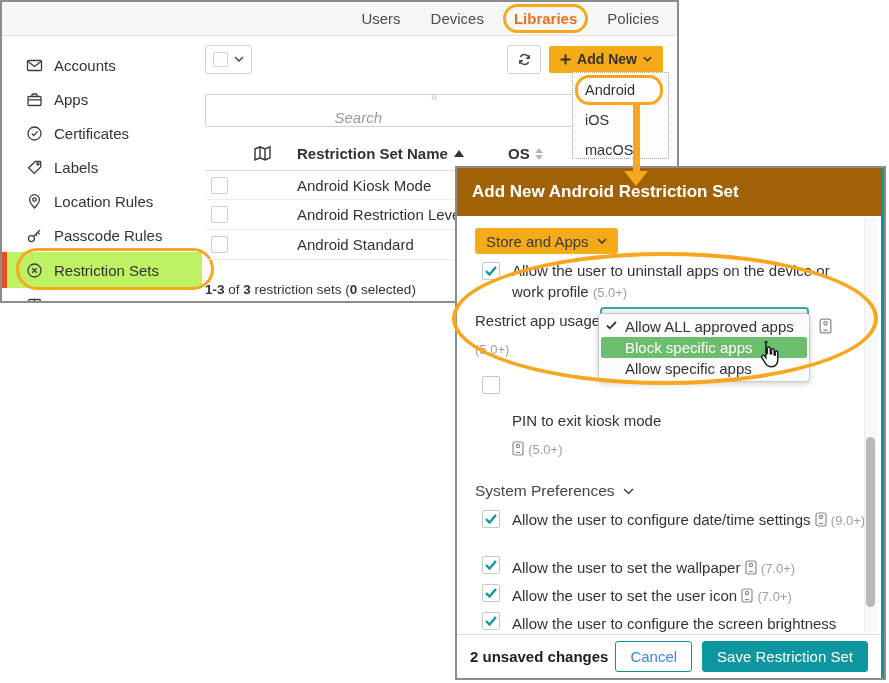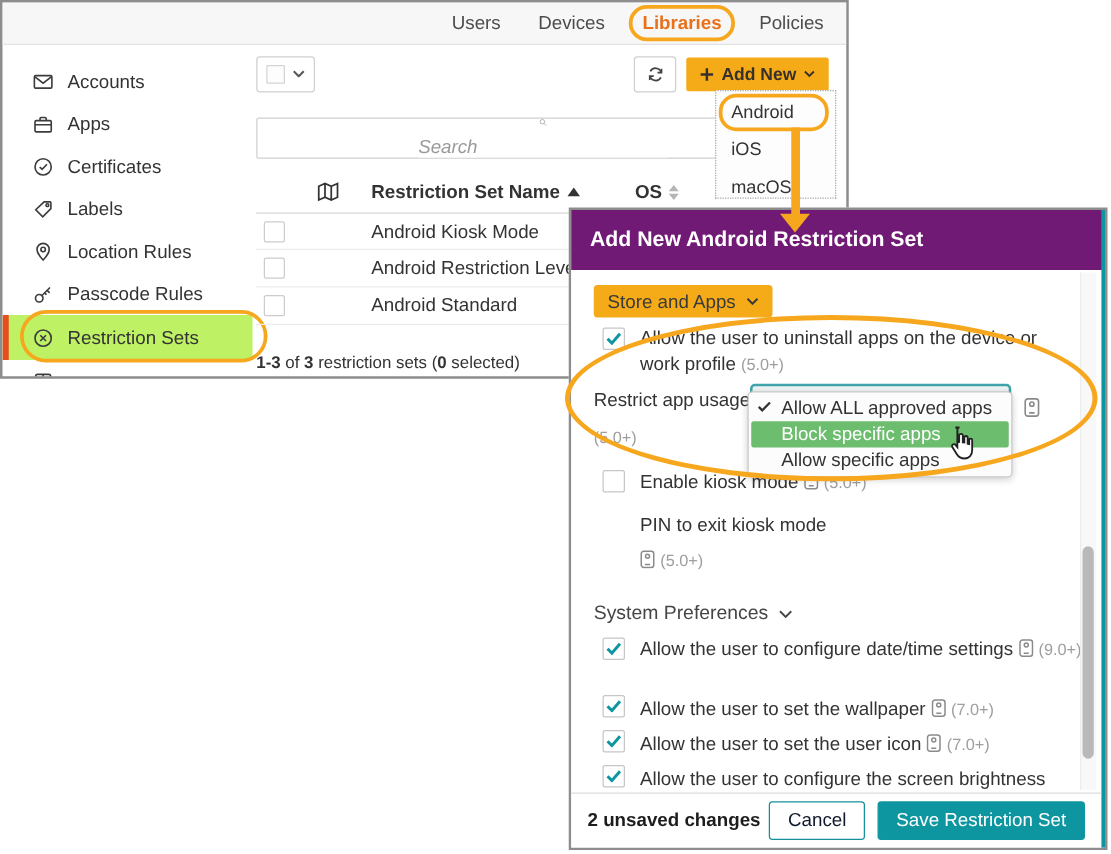--- a/index.html
+++ b/index.html
@@ -78,21 +78,21 @@
   .arrow-head { position:absolute; left:624px; top:171px; width:0; height:0;
     border-left:12px solid transparent; border-right:12px solid transparent;
     border-top:15px solid #f6a71d; z-index:4; pointer-events:none; }
   .big-oval { position:absolute; left:452px; top:252px; width:426px; height:133px;
     border:4px solid #f6a71d; border-radius:50%; z-index:5; pointer-events:none; }
 
   
   .modal { position:absolute; left:455px; top:166px; width:431px; height:514px;
     background:#fff; border:2px solid #8d8d8d; z-index:3; }
   .modal-teal-edge { position:absolute; right:0; top:0; bottom:0; width:3px; background:#0e96a0; }
-  .modal-header { height:48px; background:#701a75; color:#fff; font-size:17px; font-weight:700;
+  .modal-header { height:48px; background:#a16207; color:#fff; font-size:17px; font-weight:700;
     display:flex; align-items:center; padding-left:15px; }
   .modal-body { position:absolute; top:48px; left:0; right:3px; bottom:44px; overflow:hidden;
     background:#fff; font-size:15px; color:#333; }
 
   .store-apps-btn { position:absolute; left:18px; top:12px; height:26px; padding:0 11px;
     background:#f5ab17; border-radius:3px; display:inline-flex; align-items:center; gap:8px;
     font-size:15px; color:#3a3a3a; cursor:pointer; }
 
   .cb { position:absolute; width:18px; height:18px; border:1px solid #c6c6c6; border-radius:2px;
     background:#fff; display:flex; align-items:center; justify-content:center; cursor:pointer; }
@@ -130,21 +130,21 @@
   .scroll-track { position:absolute; right:4px; top:2px; bottom:2px; width:13px;
     background:#f8f8f8; border-left:1px solid #ececec; }
   .scroll-thumb { position:absolute; right:6px; top:221px; width:9px; height:170px;
     background:#b9b9b9; border-radius:5px; cursor:pointer; }
 
   .modal-footer { position:absolute; left:0; right:3px; bottom:0; height:44px; background:#fff;
     border-top:1px solid #ddd; display:flex; align-items:center; padding:0 13px; }
   .unsaved { font-size:15px; color:#1d1d1d; font-weight:600; white-space:pre; }
   .unsaved b { font-weight:700; }
   .cancel-btn { margin-left:auto; height:31px; padding:0 14px; background:#fff;
-    border:1px solid #12919b; color:#0f172a; border-radius:3px; font-size:15px;
+    border:1px solid #12919b; color:#3b82f6; border-radius:3px; font-size:15px;
     font-family:inherit; cursor:pointer; }
   .save-btn { margin-left:10px; height:31px; padding:0 14px; background:#0e96a0;
     border:1px solid #0e96a0; color:#fff; border-radius:3px; font-size:15px;
     font-family:inherit; cursor:pointer; }
 </style>
 </head>
 <body>
 
 <div class="stage">
 
@@ -355,29 +355,20 @@
           <path d="M4 11.5 h4"></path>
         </svg>
       <span class="restrict-ver ver">(5.0+)</span>
       <svg class="hand-cursor" width="30" height="32" viewBox="0 0 22 24">
           <path d="M8.2 1.5c.7 0 1.3.6 1.3 1.3v7.6l1-.2V6.4c0-.6.5-1.1 1.1-1.1s1.1.5 1.1 1.1v4l.9.1V7.6c0-.6.5-1 1-1s1 .4 1 1v3.6l.9.2V9.1c0-.5.4-.9.9-.9s.9.4.9.9v6.1c0 2.6-1.7 4.9-4.6 4.9-2.3 0-3.6-.9-4.7-2.7l-2.6-4.2c-.3-.5-.2-1.2.3-1.5.5-.4 1.2-.3 1.6.2l1.1 1.4V2.8c0-.7.6-1.3 1.3-1.3z" fill="#fff" stroke="#222" stroke-width="1.1"></path>
         </svg>
 
       <span class="cb" style="left:25px; top:160px;">
         
       </span>
-      <span class="kiosk-lbl">
-        <span>Enable kiosk mode</span>
-        <svg class="dev-icon" width="12" height="15" viewBox="0 0 12 15" fill="none" stroke="#8a8a8a" stroke-width="1.2">
-            <rect x="1" y="1" width="10" height="13" rx="2"></rect>
-            <circle cx="6" cy="5" r="1.6"></circle>
-            <path d="M4 11.5 h4"></path>
-          </svg>
-        <span class="ver">(5.0+)</span>
-      </span>
 
       <span class="pin-label">PIN to exit kiosk mode</span>
       <span class="pin-ver">
         <svg class="dev-icon" width="12" height="15" viewBox="0 0 12 15" fill="none" stroke="#8a8a8a" stroke-width="1.2">
             <rect x="1" y="1" width="10" height="13" rx="2"></rect>
             <circle cx="6" cy="5" r="1.6"></circle>
             <path d="M4 11.5 h4"></path>
           </svg>
         <span class="ver">(5.0+)</span>
       </span>

